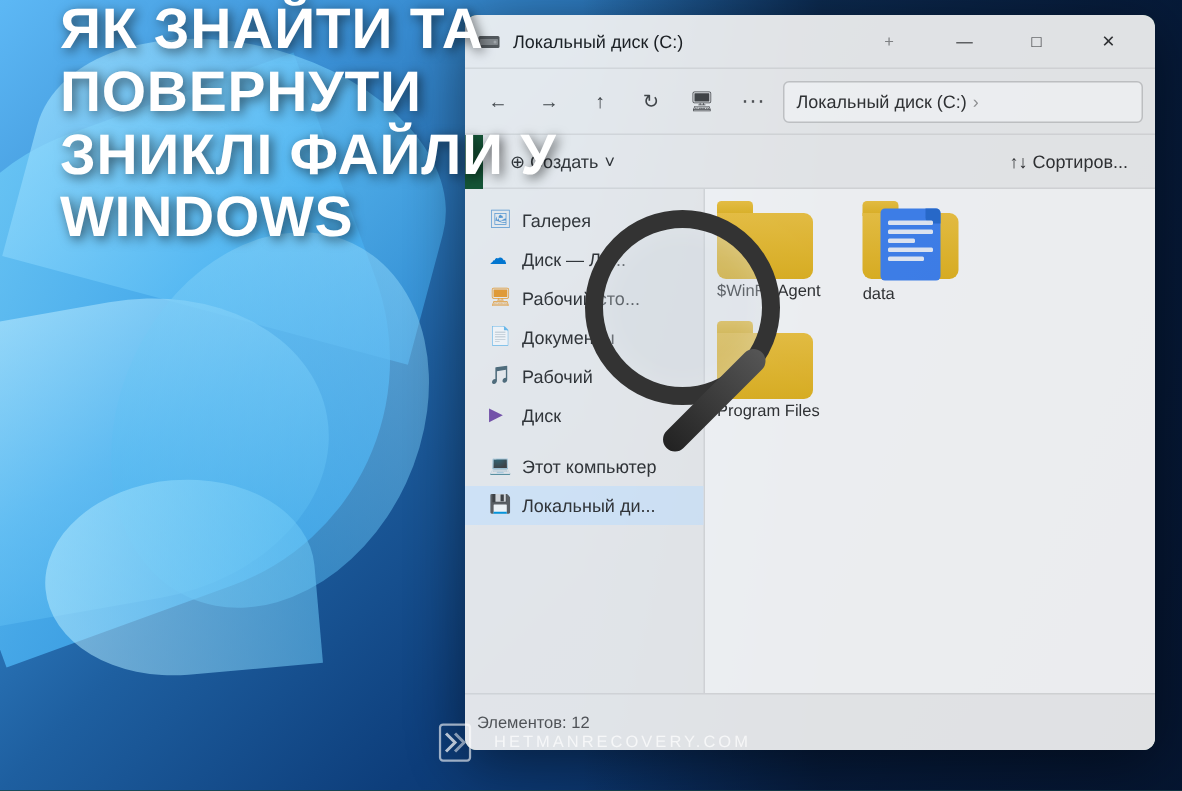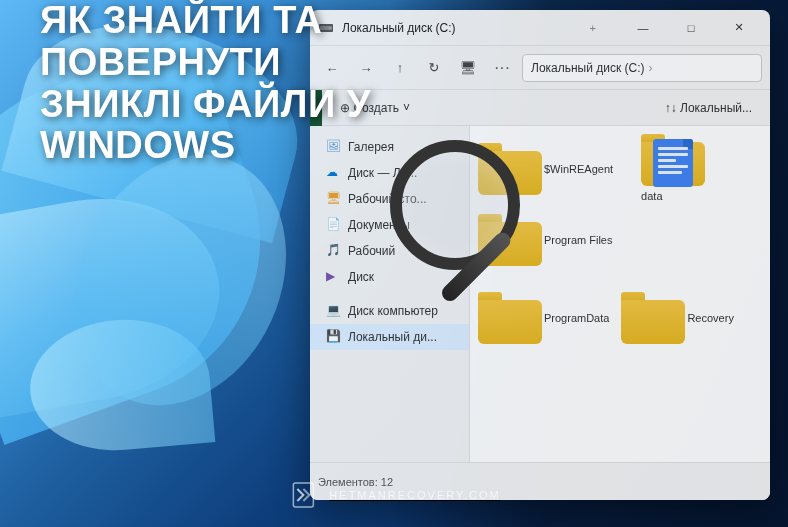--- a/index.html
+++ b/index.html
@@ -263,22 +263,22 @@
 
     .explorer-content {
       flex: 1;
       background: white;
       padding: 8px;
       overflow: hidden;
     }
 
     .folder-item {
       display: flex;
-      flex-direction: row;
-      align-items: center;
+      flex-direction: column;
+      align-items: flex-start;
       gap: 2px;
       cursor: pointer;
     }
 
     .folder-icon-large {
       width: 64px;
       height: 52px;
       position: relative;
     }
 
@@ -368,21 +368,20 @@
     
     .logo-watermark {
       position: absolute;
       bottom: 16px;
       left: 50%;
       transform: translateX(-50%);
       z-index: 25;
       display: flex;
       align-items: center;
       gap: 10px;
-      text-decoration: underline;
     }
 
     .logo-icon {
       width: 32px;
       height: 32px;
     }
 
     .logo-text {
       font-size: 11px;
       color: rgba(255,255,255,0.7);
@@ -451,21 +450,21 @@
     </div>
   </div>
 
   <div class="explorer-actions">
     <button class="action-btn">
       <span>⊕ Создать</span>
       <span>˅</span>
     </button>
     <div style="flex:1;"></div>
     <button class="action-btn">
-      <span>↑↓ Локальный...</span>
+      <span>↑↓ Сортиров...</span>
     </button>
   </div>
 
   <div class="explorer-body">
 
     <div class="explorer-sidebar">
 
       <div class="sidebar-item">
         <span class="icon gallery-icon">🖼</span>
         <span>Галерея</span>
@@ -486,21 +485,21 @@
         <span class="icon music-icon">🎵</span>
         <span>Рабочий</span>
       </div>
       <div class="sidebar-item">
         <span class="icon video-icon">▶</span>
         <span>Диск</span>
       </div>
       <div style="height:8px;"></div>
       <div class="sidebar-item">
         <span class="icon">💻</span>
-        <span>Диск компьютер</span>
+        <span>Этот компьютер</span>
       </div>
       <div class="sidebar-item active">
         <span class="icon">💾</span>
         <span>Локальный ди...</span>
       </div>
     </div>
 
     <div class="explorer-content">
 
       <div style="display:flex;gap:12px;margin-bottom:10px;position:relative;">
@@ -534,36 +533,20 @@
       <div style="display:flex;gap:12px;margin-bottom:26px;">
         <div class="folder-item">
           <div class="folder-icon-large">
             <div class="folder-tab"></div>
             <div class="folder-body"></div>
           </div>
           <span class="folder-label">Program Files</span>
         </div>
       </div>
 
-      <div style="display:flex;gap:12px;">
-        <div class="folder-item">
-          <div class="folder-icon-large">
-            <div class="folder-tab"></div>
-            <div class="folder-body"></div>
-          </div>
-          <span class="folder-label">ProgramData</span>
-        </div>
-        <div class="folder-item">
-          <div class="folder-icon-large">
-            <div class="folder-tab"></div>
-            <div class="folder-body"></div>
-          </div>
-          <span class="folder-label">Recovery</span>
-        </div>
-      </div>
     </div>
   </div>
 
   <div class="explorer-statusbar">
     <span>Элементов: 12</span>
   </div>
 
 </div>
 
 <div class="magnifier">

